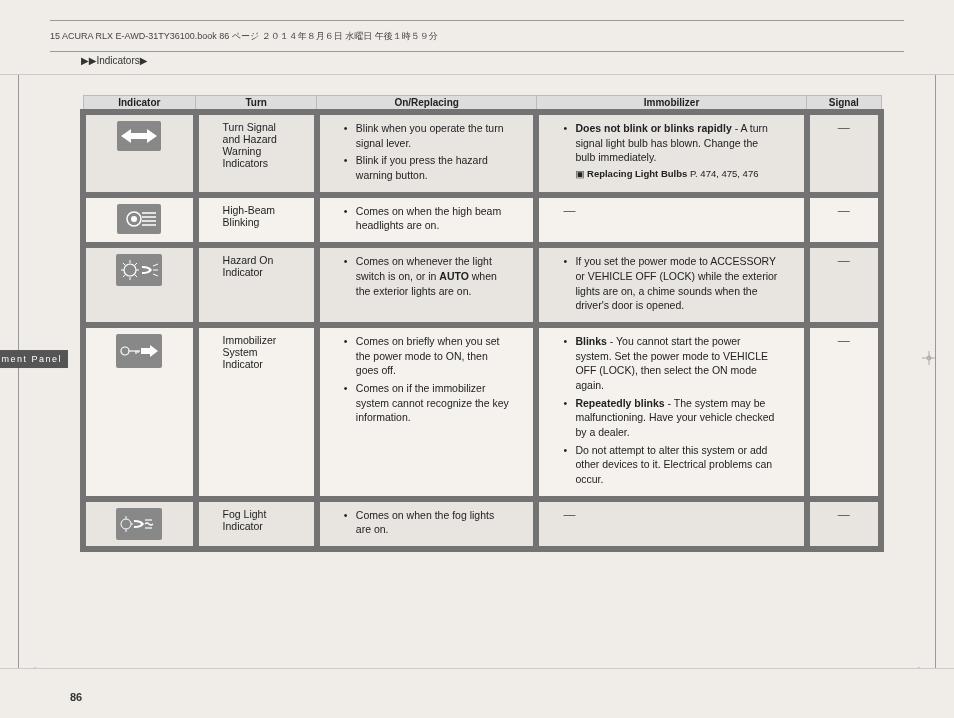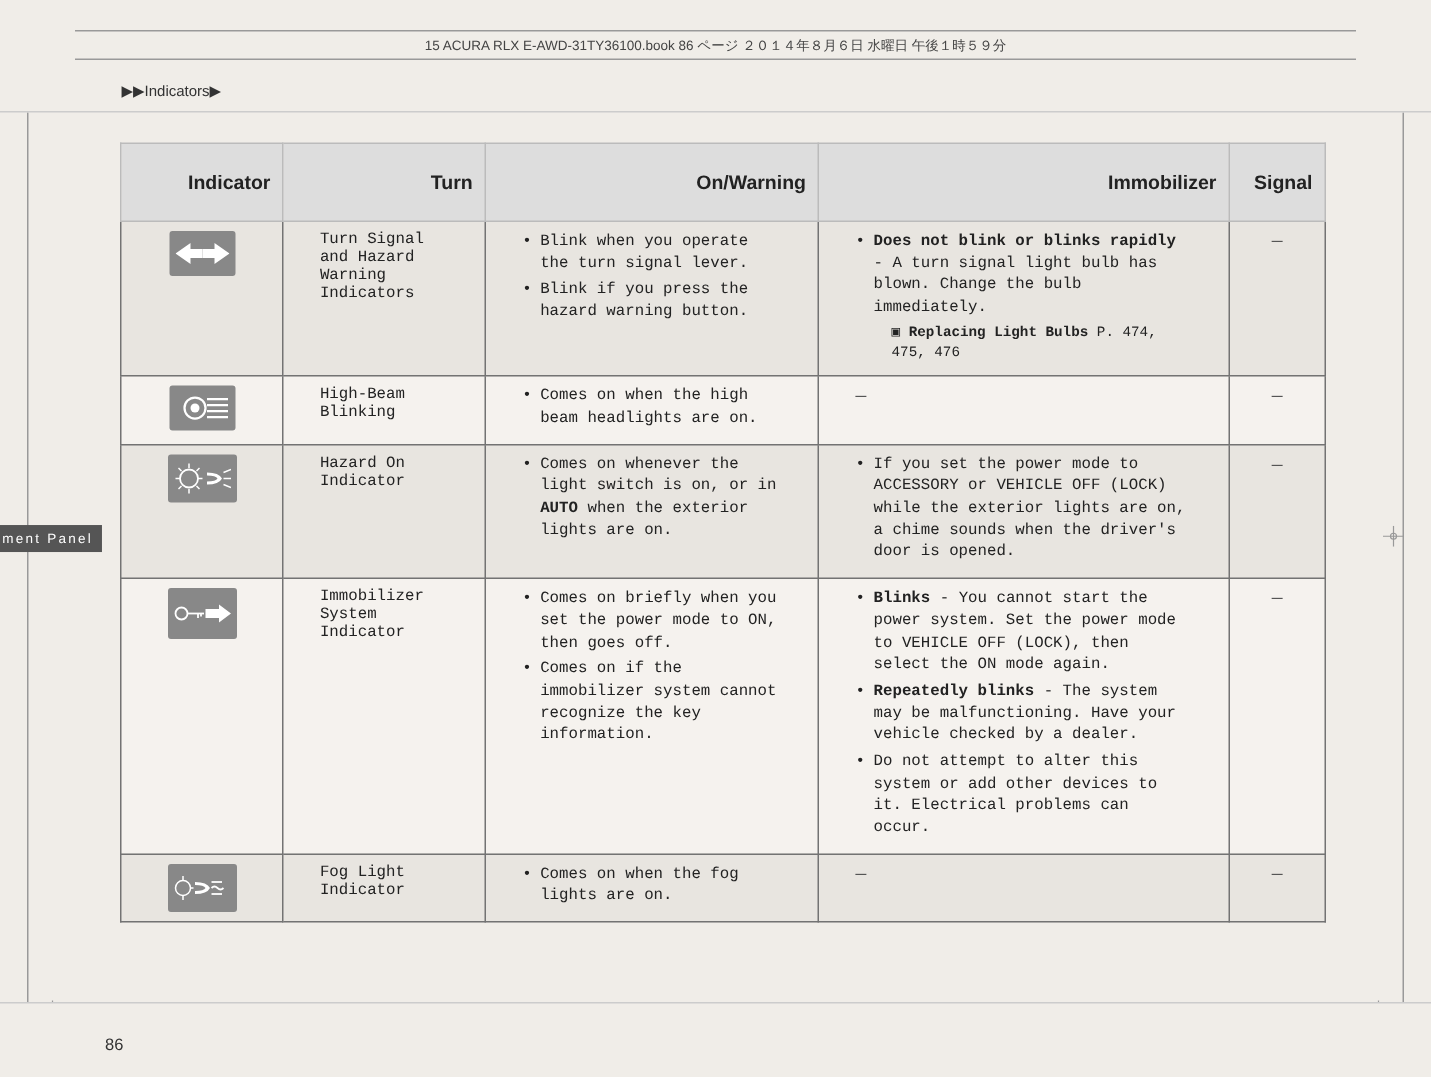--- a/index.html
+++ b/index.html
@@ -40,26 +40,26 @@
       height: 75px;
       background: #f0ede8;
       border-bottom: 1px solid #ccc;
     }
 
     .header-top-line {
       position: absolute;
       top: 20px;
       left: 50px;
       right: 50px;
-      height: 20px;
+      height: 32px;
       font-size: 9px;
       color: #444;
       display: flex;
       align-items: center;
-      justify-content: center;
+      justify-content: flex-start;
       border-top: 1px solid #999;
       border-bottom: 1px solid #999;
       padding: 2px 0;
     }
 
     .breadcrumb-area {
       position: absolute;
       top: 55px;
       left: 70px;
       font-size: 10px;
@@ -76,21 +76,21 @@
       border-top: 1px solid #ccc;
       display: flex;
       align-items: center;
     }
     .page-number {
       position: absolute;
       bottom: 15px;
       left: 70px;
       font-size: 11px;
       color: #333;
-      font-weight: normal;
+      font-weight: bold;
       margin-top: 32px;
     }
 
     
     .main-content {
       position: absolute;
       top: 75px;
       left: 50px;
       right: 50px;
       bottom: 50px;
@@ -102,31 +102,30 @@
     
     .indicators-table {
       width: 100%;
       border-collapse: collapse;
       font-size: 10.5px;
     }
 
     .indicators-table th {
       background: #ddd;
       border: 1px solid #bbb;
-      padding: 18px 8px;
-      text-align: right;
+      padding: 1px 8px;
+      text-align: center;
       font-weight: bold;
-      font-size: 13px;
+      font-size: 10px;
     }
 
     .indicators-table td {
-      border: 1px solid #737373;
+      border: 6px solid #737373;
       padding: 6px 24px;
       vertical-align: top;
-      font-family: Liberation Mono, monospace;
     }
 
     .indicators-table tr:nth-child(odd) td {
       background: #e8e5e0;
     }
     .indicators-table tr:nth-child(even) td {
       background: #f5f2ee;
     }
 
     .indicator-cell {
@@ -314,21 +313,21 @@
     <span>Instrument Panel</span>
   </div>
 </div>
 
 <div class="main-content">
   <table class="indicators-table">
     <thead>
       <tr>
         <th>Indicator</th>
         <th>Turn</th>
-        <th>On/Warning</th>
+        <th>On/Replacing</th>
         <th>Immobilizer</th>
         <th>Signal</th>
       </tr>
     </thead>
     <tbody>
 
       <tr>
         <td class="indicator-cell">
           <div class="indicator-icon">
             <svg width="36" height="22" viewBox="0 0 36 22">
@@ -346,21 +345,21 @@
           <ul class="dot-list">
             <li><span>Blink when you operate the turn signal lever.</span></li>
             <li><span>Blink if you press the hazard warning button.</span></li>
           </ul>
         </td>
         <td class="explanation-cell">
           <ul class="dot-list">
             <li>
               <span class="bold-text">Does not blink or blinks rapidly</span>
               <span> - A turn signal light bulb has blown. Change the bulb immediately.</span>
-              <div style="margin-top:2px; font-size:9.5px;margin-left:12px;">
+              <div style="margin-top:2px; font-size:9.5px;">
                 <span>▣ </span><span class="bold-text">Replacing Light Bulbs</span><span> P. 474, 475, 476</span>
               </div>
             </li>
           </ul>
         </td>
         <td class="message-cell">
           <span class="em-dash">—</span>
         </td>
       </tr>
 

